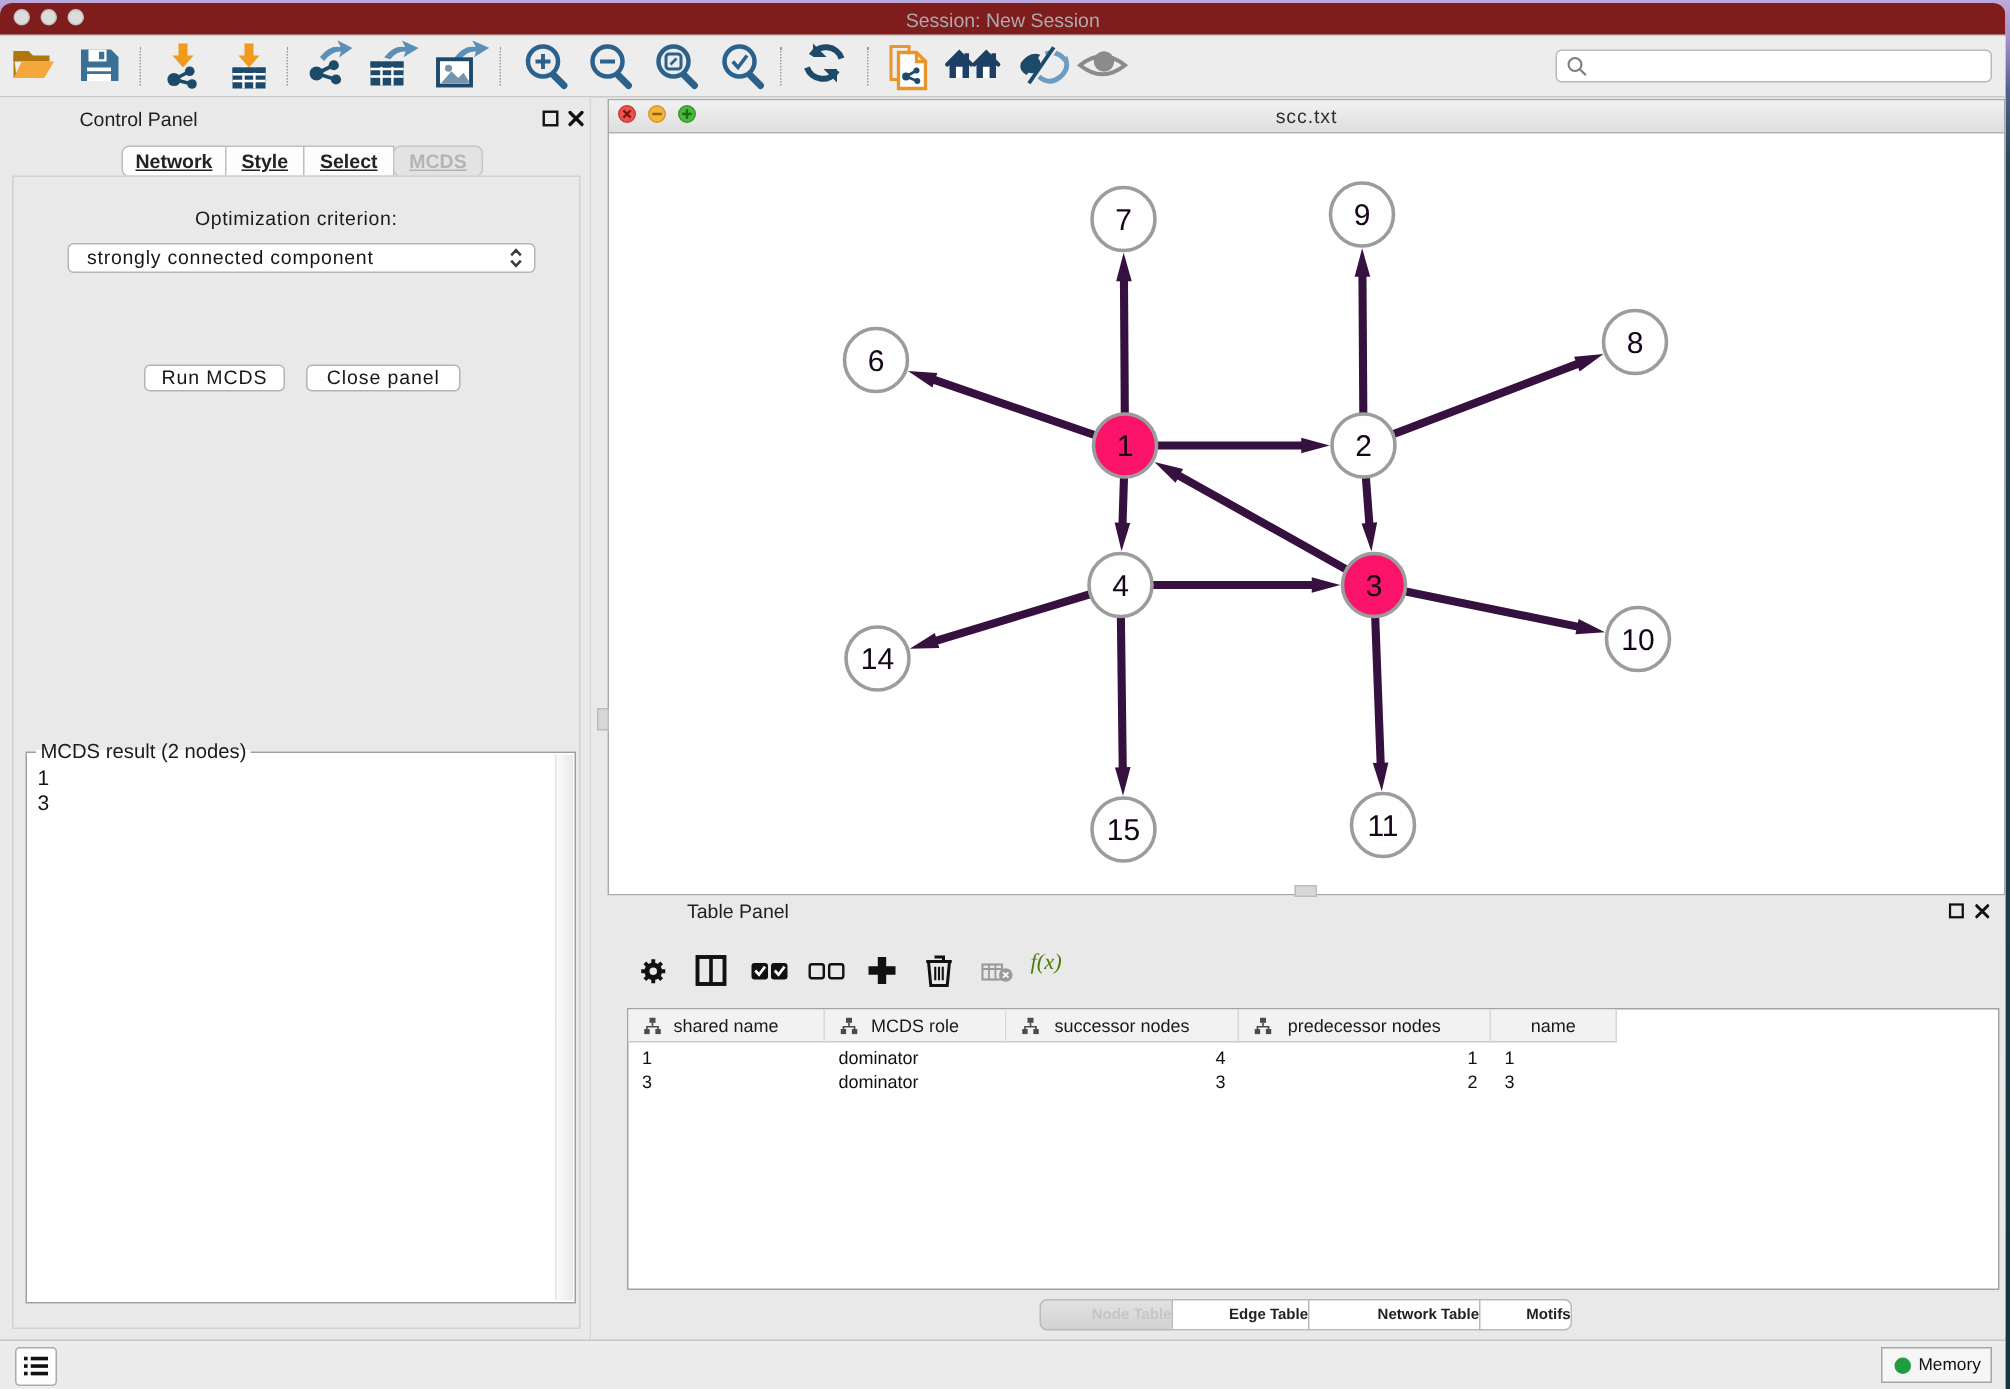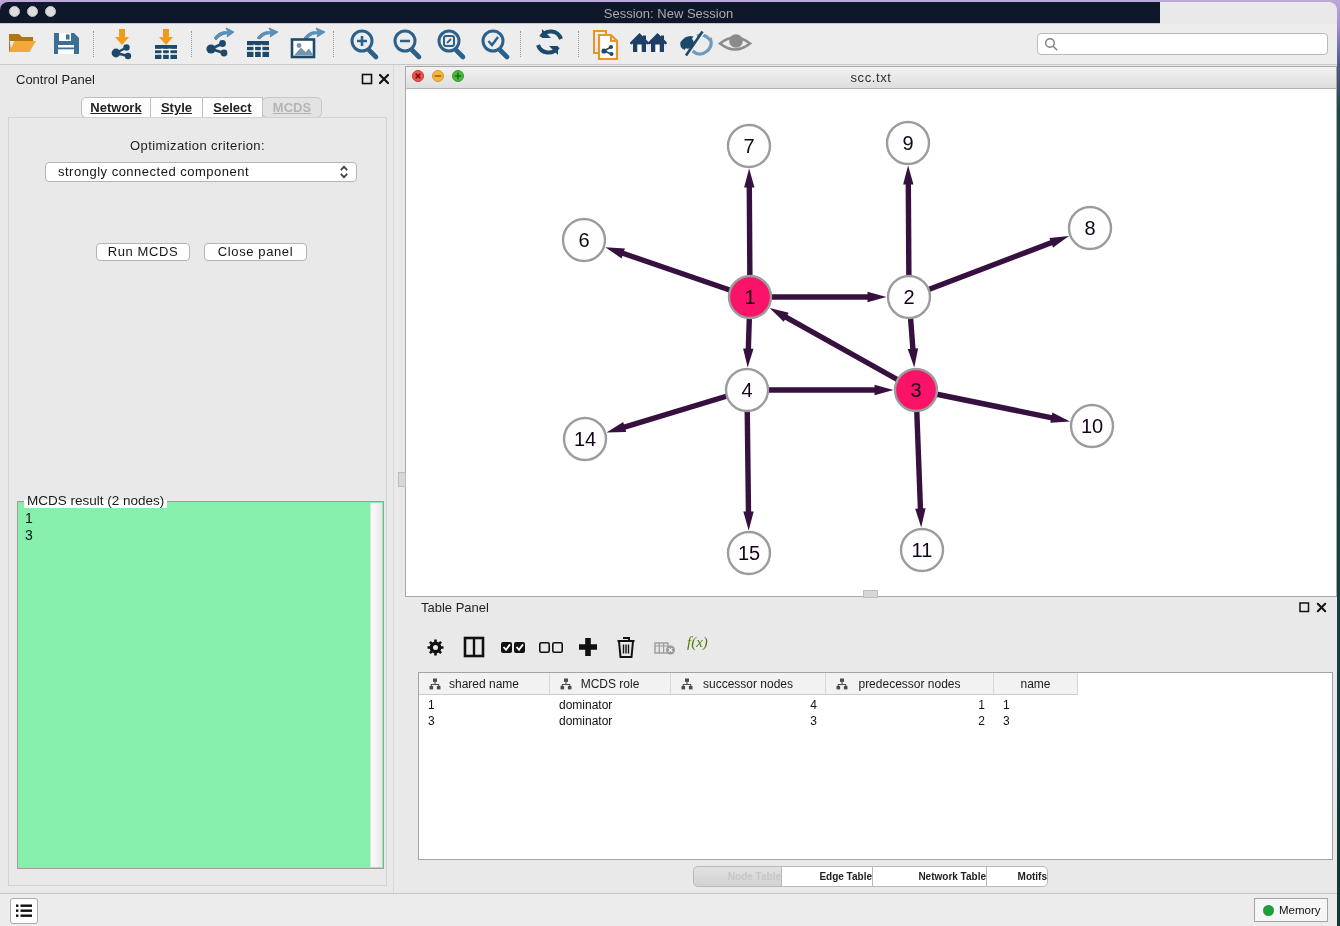--- a/index.html
+++ b/index.html
@@ -2,36 +2,36 @@
 <html><head>
 <meta charset="utf-8">
 <style>
 html,body{margin:0;padding:0;width:1340px;height:926px;overflow:hidden;
  font-family:"Liberation Sans",sans-serif;}
 body{background:linear-gradient(180deg,#bca9da 0px,#a791cc 25px,#54608e 60px,#24454e 110px,#1c3f47 500px,#15343c 926px);}
 #win{position:absolute;top:2px;left:0;width:1337px;height:924px;
  background:#e9e9e9;border-radius:8px 8px 0 0;overflow:hidden;}
 .abs{position:absolute;}
 
-#titlebar{position:absolute;top:0;left:0;width:1160px;height:21px;
- background:#0f172a;border-bottom:1px solid #c8c8c8;text-decoration:underline;}
+#titlebar{position:absolute;top:0;left:0;width:1337px;height:21px;
+ background:#7f1d1d;border-bottom:1px solid #c8c8c8;text-decoration:underline;}
 .jewel{position:absolute;top:4px;width:11px;height:11px;border-radius:50%;
  background:#dcdcdc;border:1px solid #c3c3c3;box-sizing:border-box;}
 #wtitle{position:absolute;top:4px;left:0;width:1337px;text-align:center;
  font-size:13px;color:#ababab;}
 
 #toolbar{position:absolute;top:22px;left:0;width:1337px;height:40px;
  background:#ededed;border-bottom:1px solid #c9c9c9;}
 .tsep{position:absolute;top:7px;height:26px;width:0;border-left:1px dotted #9a9a9a;}
 .ticon{position:absolute;top:2px;}
 #search{position:absolute;left:1037px;top:9px;width:289px;height:20px;
  background:#fff;border:1px solid #b9b9b9;border-radius:4px;}
 
 #cpanel{position:absolute;top:63px;left:0;width:393px;height:828px;background:#e9e9e9;border-right:1px solid #d8d8d8;}
-.ptitle{font-size:13px;color:#1f1f1f;}
+.ptitle{font-size:13px;color:#1f1f1f;margin-left:37px;}
 .tab{position:absolute;top:32px;height:21px;box-sizing:border-box;
  background:#fdfdfd;border:1px solid #bdbdbd;font-size:13px;font-weight:bold;color:#222;
  text-align:center;line-height:19px;text-decoration:underline;}
 #cpbody{position:absolute;top:52px;left:8px;width:377px;height:767px;
  border:1px solid #d2d2d2;background:#e9e9e9;}
 .btn{position:absolute;background:#fefefe;border:1px solid #b4b4b4;border-radius:4px;
  font-size:13px;letter-spacing:0.6px;color:#161616;text-align:center;box-sizing:border-box;margin-top:48px;}
 
 #netwin{position:absolute;top:64px;left:405px;width:932px;height:531px;
  background:#fff;border:1px solid #a8a8a8;box-sizing:border-box;}
@@ -192,21 +192,21 @@
       <div class="abs" style="left:36px;top:44px;width:310px;height:18px;background:#fff;border:1px solid #b5b5b5;border-radius:4px;">
         <div class="abs" style="left:12px;top:1px;font-size:13px;letter-spacing:0.5px;color:#161616">strongly connected component</div>
         <svg class="abs" style="right:6px;top:1px" width="12" height="16" viewBox="0 0 12 16">
           <path d="M2.8 6.2L6 2.8l3.2 3.4M2.8 9.8L6 13.2l3.2-3.4" fill="none" stroke="#3c3c3c" stroke-width="1.7"></path>
         </svg>
       </div>
       <div class="abs" style="left:0;top:20px;width:100%;text-align:center;font-size:13px;letter-spacing:0.4px;color:#1b1b1b">Optimization criterion:</div>
       <div class="btn" style="left:87px;top:77px;width:94px;height:18px;line-height:16px">Run MCDS</div>
       <div class="btn" style="left:195px;top:77px;width:103px;height:18px;line-height:16px">Close panel</div>
 
-      <div class="abs" style="left:8px;top:383px;width:365px;height:366px;border:1px solid #9e9e9e;background:#86efac;">
+      <div class="abs" style="left:8px;top:383px;width:365px;height:366px;border:1px solid #9e9e9e;background:#ffffff;">
         <div class="abs" style="right:1px;top:1px;width:11px;height:364px;background:linear-gradient(90deg,#fbfbfb,#e9e9e9);border-left:1px solid #e2e2e2;"></div>
         <div class="abs" style="left:6px;top:-9px;background:linear-gradient(180deg,#e9e9e9 0 46%,#ffffff 46% 100%);padding:0 3px;font-size:13.5px;color:#1b1b1b">MCDS result (2 nodes)</div>
         <div class="abs" style="left:7px;top:8px;font-size:14px;color:#111">1</div>
         <div class="abs" style="left:7px;top:25px;font-size:14px;color:#111">3</div>
       </div>
     </div>
   </div>
   <div id="netwin">
     <div id="nettitle">
       <div class="tl" style="left:6px;background:#ed544c;border:1px solid #c33b34">

